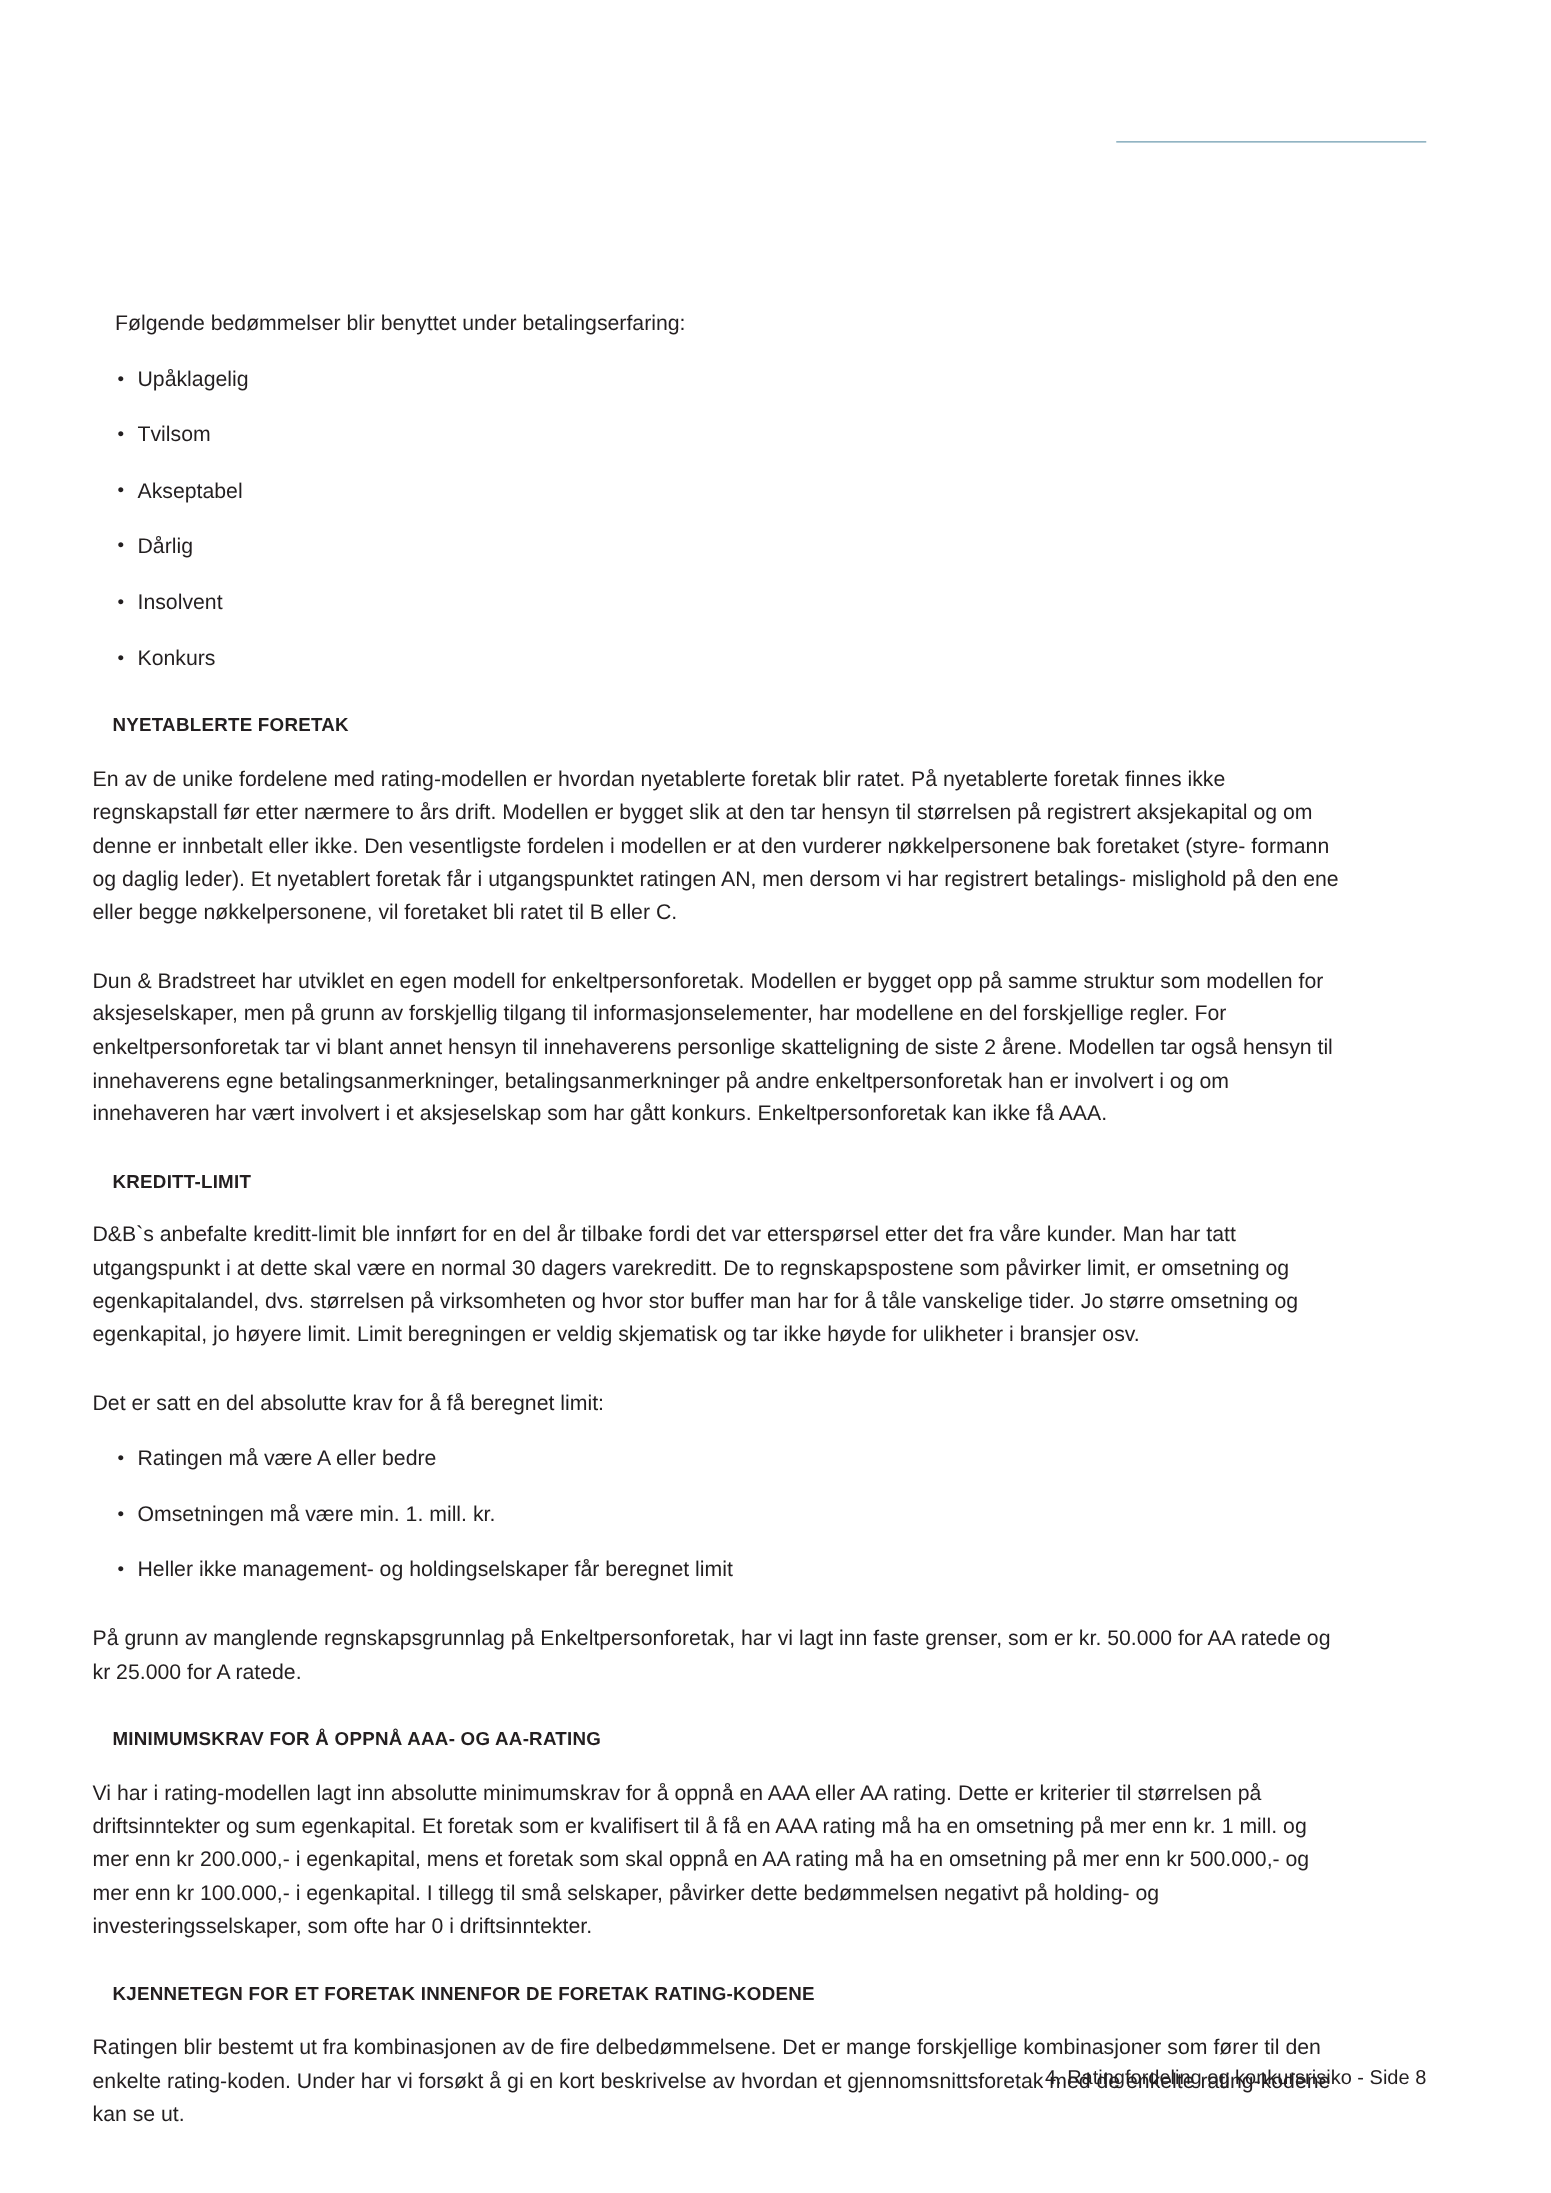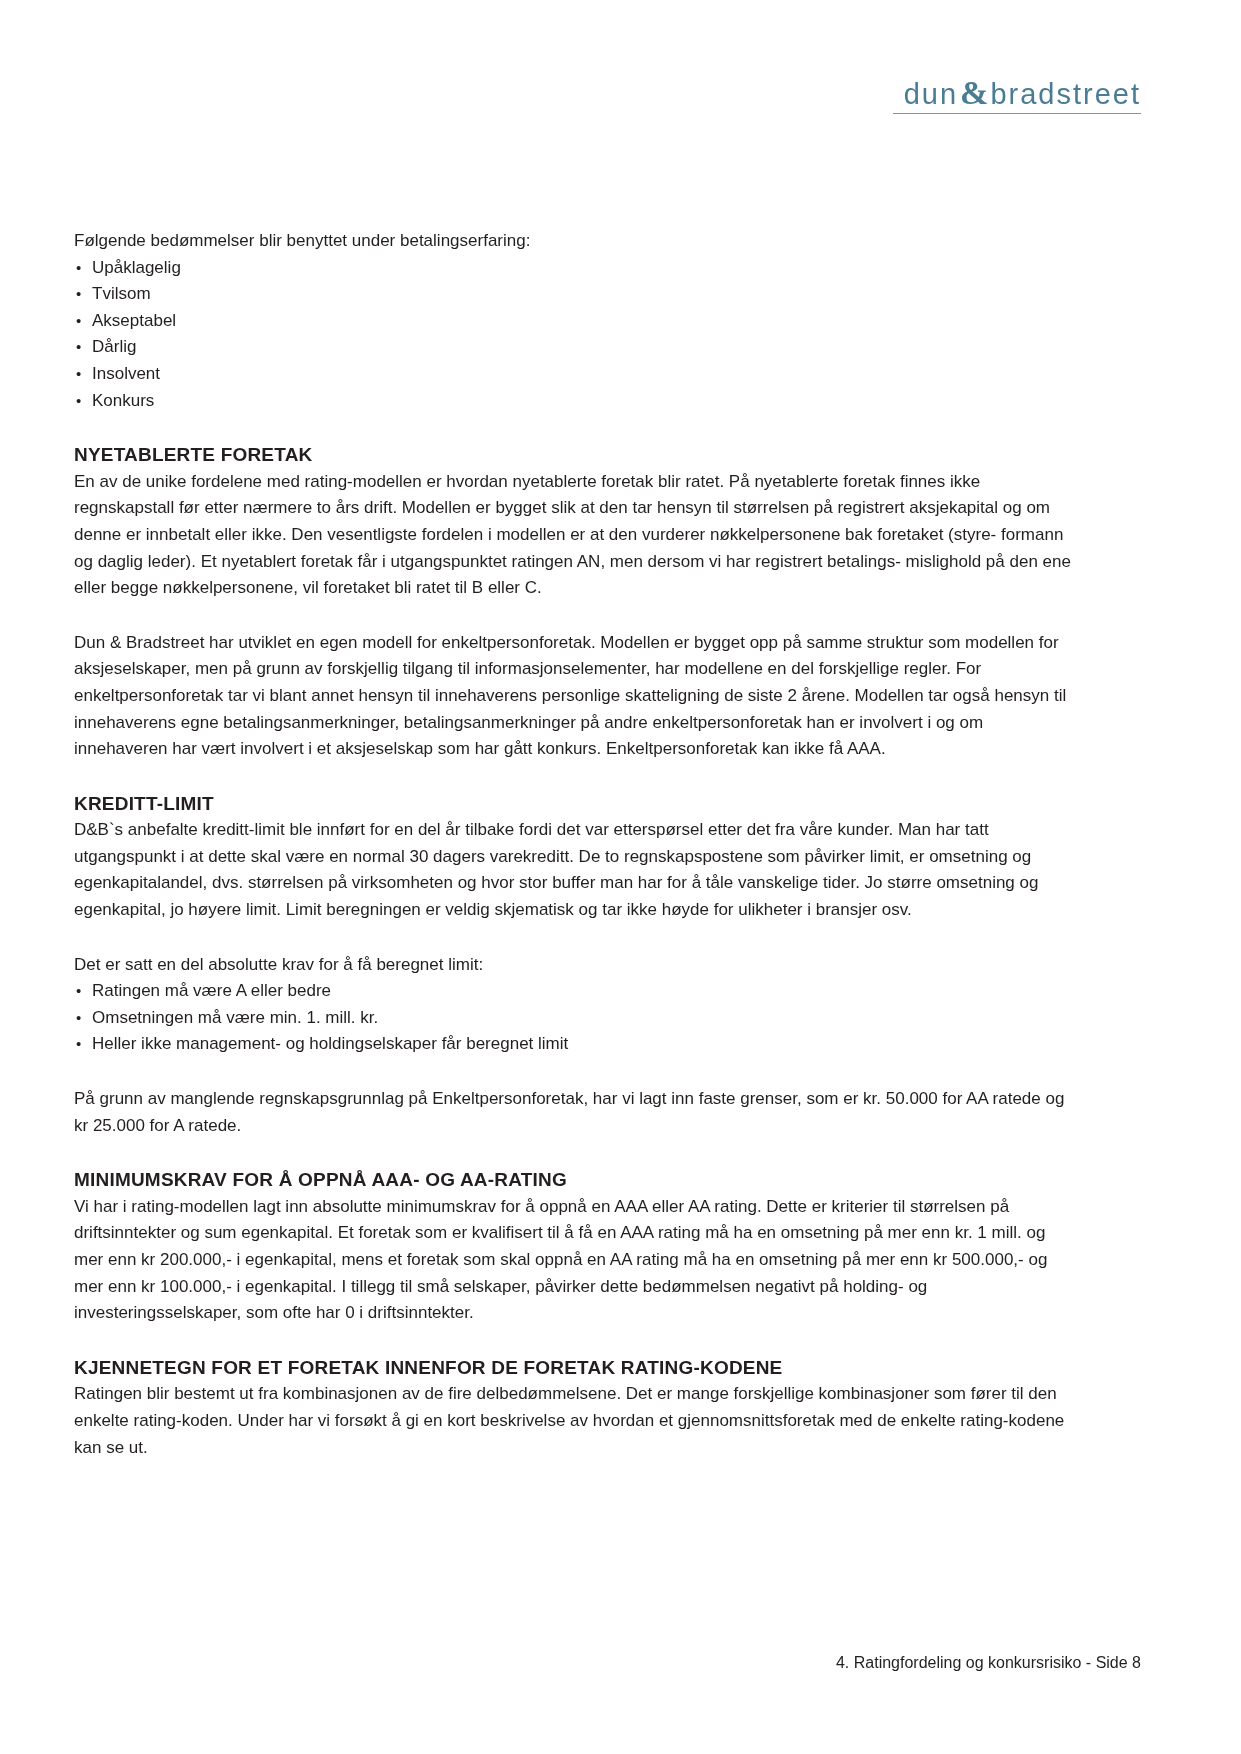--- a/index.html
+++ b/index.html
@@ -51,31 +51,31 @@
   
   .content {
     position: absolute;
     left: 74px;
     top: 228px;
     width: 1000px;
   }
   p, li, .lead {
     font-size: 17.0px;
     line-height: 26.6px;
-    margin: 0;
+    margin: 18px;
     color: #231f20;
   }
   .para {
     margin: 0 0 0 0;
   }
   h2 {
-    font-size: 19px;
+    font-size: 15px;
     line-height: 26.6px;
     font-weight: bold;
-    margin: 0;
+    margin: 16px;
     color: #231f20;
     letter-spacing: 0.2px;
   }
   ul {
     list-style: none;
     margin: 0;
     padding: 0;
   }
   ul li {
     position: relative;
@@ -101,25 +101,20 @@
     padding-right: 100px;
     font-size: 16px;
     color: #231f20;
   }
 </style>
 </head>
 <body>
 
 <div class="page">
 
-  <div class="logo">
-    <span>dun</span>
-      <span class="amp">&amp;</span>
-      <span>bradstreet</span>
-  </div>
   <div class="logo-rule"></div>
 
   <div class="content">
 
     <p class="lead">Følgende bedømmelser blir benyttet under betalingserfaring:</p>
 
     <ul>
       <li>Upåklagelig</li>
       <li>Tvilsom</li>
       <li>Akseptabel</li>

